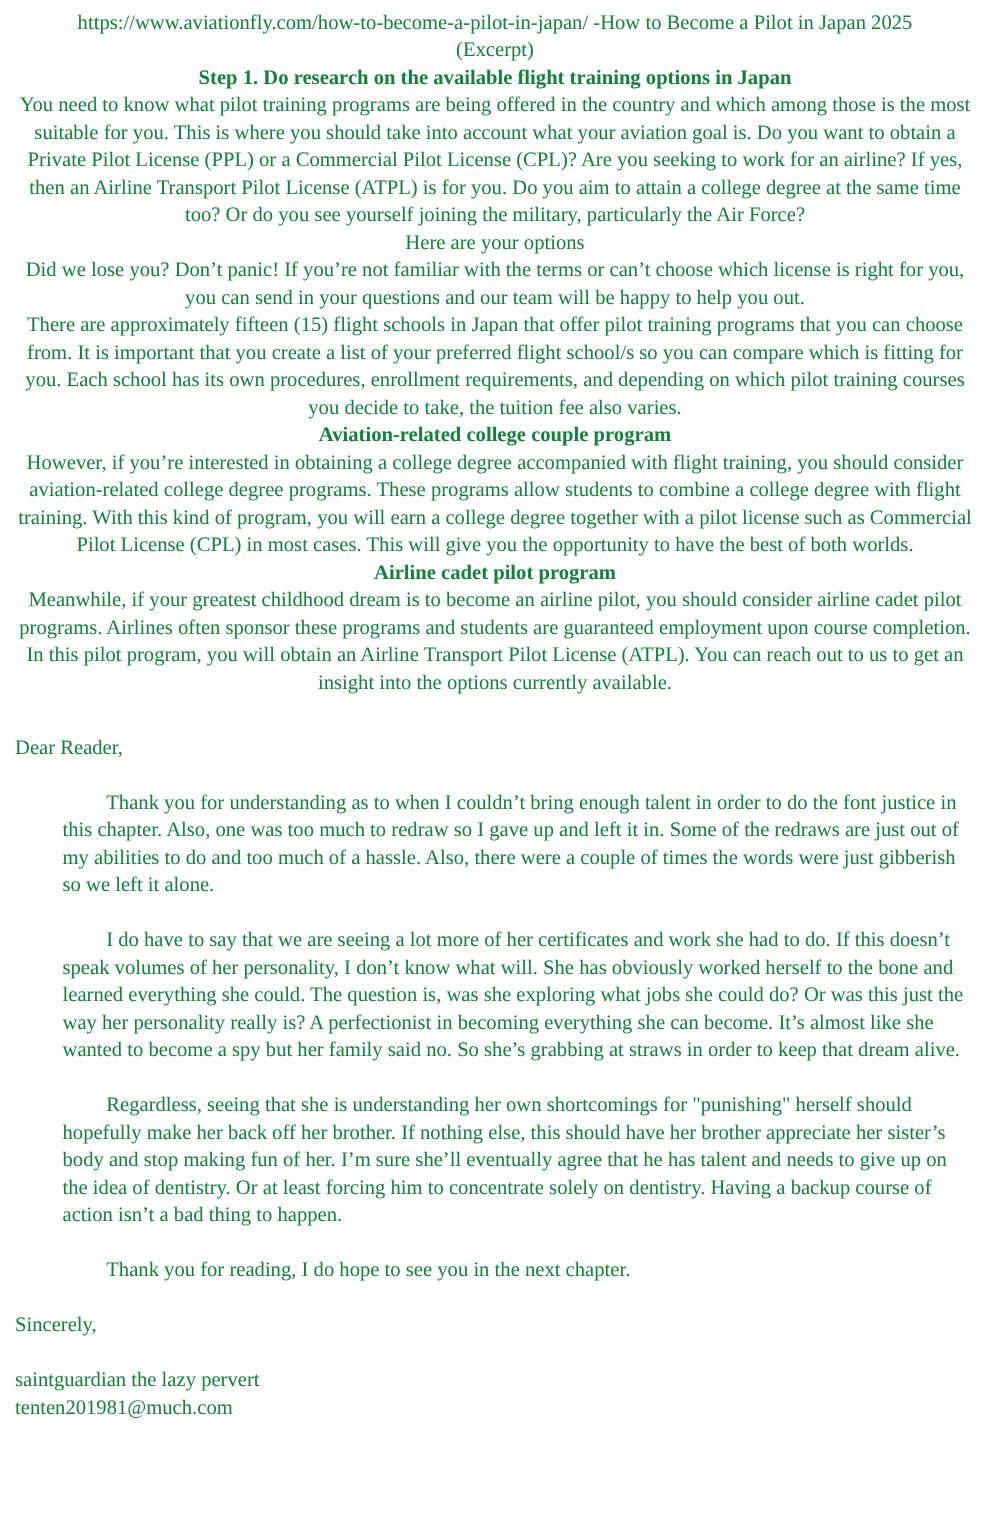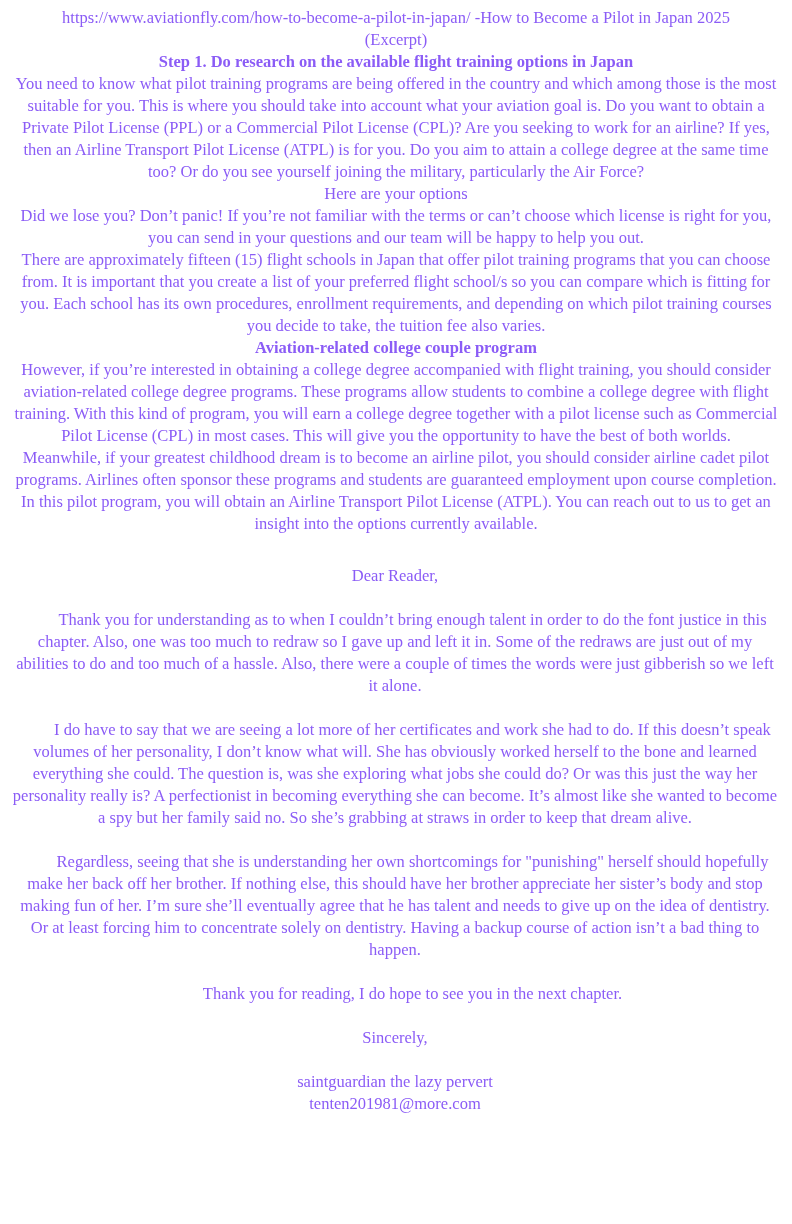--- a/index.html
+++ b/index.html
@@ -5,21 +5,21 @@
   html, body {
     margin: 0;
     padding: 0;
     background: #ffffff;
   }
   .page {
     width: 792px;
     height: 1224px;
     margin: 0 auto;
     background: #ffffff;
-    color: #8b5cf6;
+    color: #15803d;
     font-family: "Liberation Serif", "DejaVu Serif", serif;
     font-size: 16.5px;
     line-height: 22px;
     box-sizing: border-box;
     padding-top: 7px;
     overflow: hidden;
   }
   
   .article {
     text-align: center;
@@ -36,26 +36,26 @@
   
   .letter {
     text-align: left;
     margin: 0 14px 0 12px;
   }
   .letter p {
     margin: 0;
     padding: 0;
     font-size: 16.5px;
     line-height: 22px;
-    text-align: center;
   }
   .letter .salutation { margin-top: 30px; }
   .letter .body-para {
     margin-top: 22px;
     text-indent: 35px;
+    margin-left: 38px;
   }
   .letter .closing { margin-top: 22px; }
   .letter .sig-block { margin-top: 22px; }
   .letter .sig-line { text-indent: 0; }
 </style>
 </head>
 <body>
 
 <div class="page">
 
@@ -65,29 +65,30 @@
     <h2>Step 1. Do research on the available flight training options in Japan</h2>
     <p>You need to know what pilot training programs are being offered in the country and which among those is the most suitable for you. This is where you should take into account what your aviation goal is. Do you want to obtain a Private Pilot License (PPL) or a Commercial Pilot License (CPL)? Are you seeking to work for an airline? If yes, then an Airline Transport Pilot License (ATPL) is for you. Do you aim to attain a college degree at the same time too? Or do you see yourself joining the military, particularly the Air Force?</p>
     <p>Here are your options</p>
     <p>Did we lose you? Don’t panic! If you’re not familiar with the terms or can’t choose which license is right for you, you can send in your questions and our team will be happy to help you out.</p>
 
     <p>There are approximately fifteen (15) flight schools in Japan that offer pilot training programs that you can choose from. It is important that you create a list of your preferred flight school/s so you can compare which is fitting for you. Each school has its own procedures, enrollment requirements, and depending on which pilot training courses you decide to take, the tuition fee also varies.</p>
 
     <h3>Aviation-related college couple program</h3>
     <p>However, if you’re interested in obtaining a college degree accompanied with flight training, you should consider aviation-related college degree programs. These programs allow students to combine a college degree with flight training. With this kind of program, you will earn a college degree together with a pilot license such as Commercial Pilot License (CPL) in most cases. This will give you the opportunity to have the best of both worlds.</p>
 
+    <h3>Airline cadet pilot program</h3>
     <p>Meanwhile, if your greatest childhood dream is to become an airline pilot, you should consider airline cadet pilot programs. Airlines often sponsor these programs and students are guaranteed employment upon course completion. In this pilot program, you will obtain an Airline Transport Pilot License (ATPL). You can reach out to us to get an insight into the options currently available.</p>
   </div>
 
   <div class="letter">
     <p class="salutation">Dear Reader,</p>
     <p class="body-para">Thank you for understanding as to when I couldn’t bring enough talent in order to do the font justice in this chapter.  Also, one was too much to redraw so I gave up and left it in.  Some of the redraws are just out of my abilities to do and too much of a hassle.  Also, there were a couple of times the words were just gibberish so we left it alone.</p>
     <p class="body-para">I do have to say that we are seeing a lot more of her certificates and work she had to do.  If this doesn’t speak volumes of her personality, I don’t know what will.  She has obviously worked herself to the bone and learned everything she could.  The question is, was she exploring what jobs she could do? Or was this just the way her personality really is?  A perfectionist in becoming everything she can become.  It’s almost like she wanted to become a spy but her family said no.  So she’s grabbing at straws in order to keep that dream alive.</p>
     <p class="body-para">Regardless, seeing that she is understanding her own shortcomings for "punishing" herself should hopefully make her back off her brother.  If nothing else, this should have her brother appreciate her sister’s body and stop making fun of her.  I’m sure she’ll eventually agree that he has talent and needs to give up on the idea of dentistry.  Or at least forcing him to concentrate solely on dentistry.  Having a backup course of action isn’t a bad thing to happen.</p>
     <p class="body-para">Thank you for reading, I do hope to see you in the next chapter.</p>
     <p class="closing">Sincerely,</p>
     <div class="sig-block">
       <p class="sig-line">saintguardian the lazy pervert</p>
-      <p class="sig-line">tenten201981@more.com</p>
+      <p class="sig-line">tenten201981@much.com</p>
     </div>
   </div>
 
 </div>
 
 </body></html>

